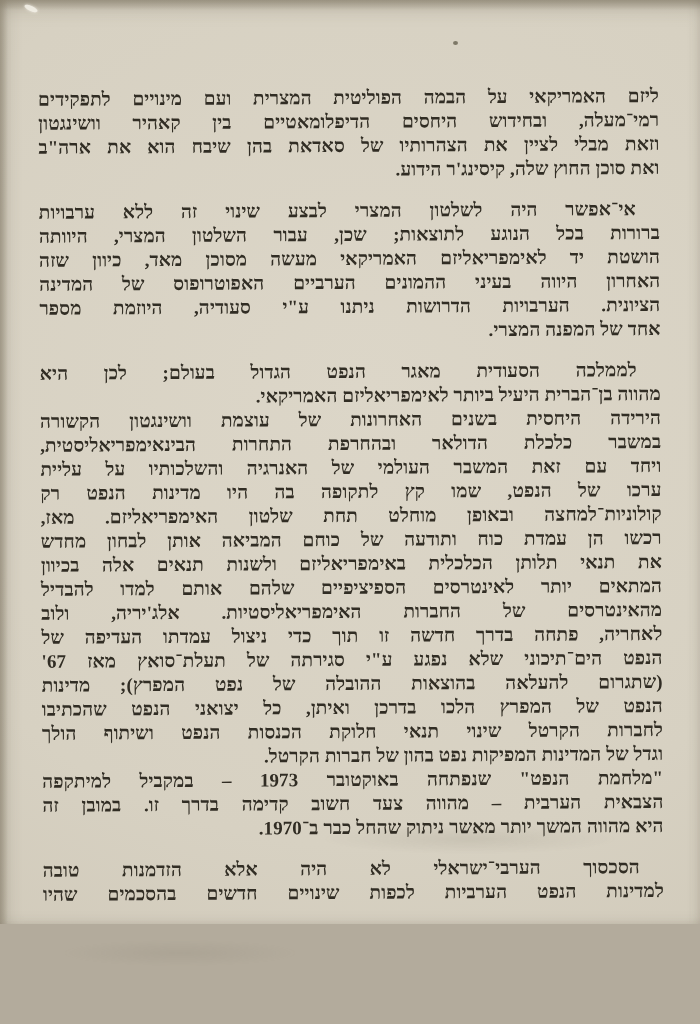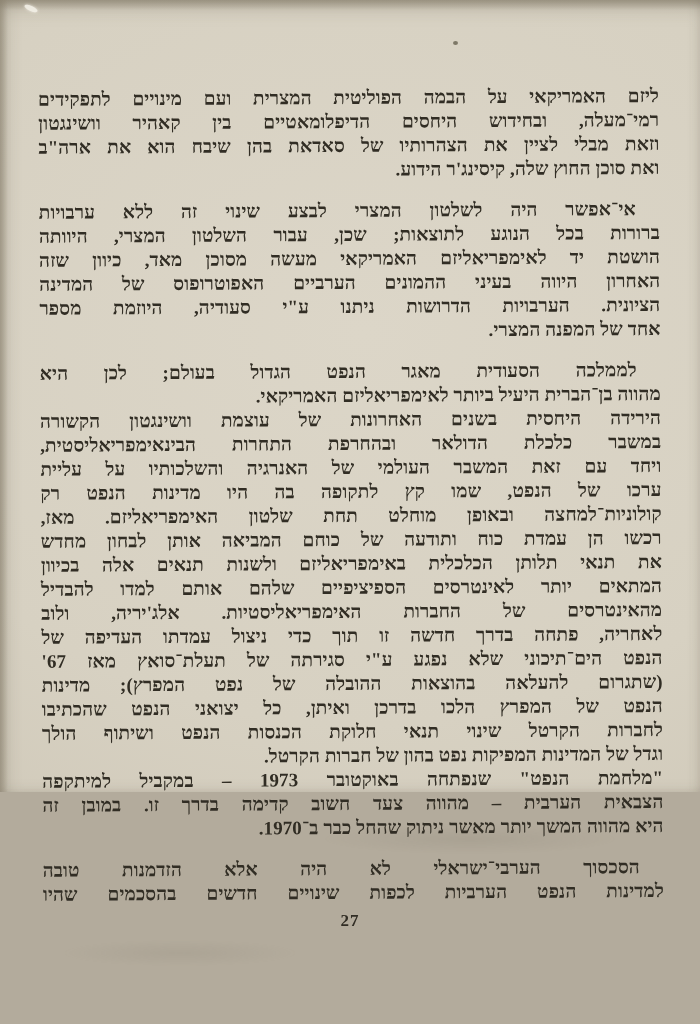--- a/index.html
+++ b/index.html
@@ -1,20 +1,20 @@
 <!DOCTYPE html>
 <html lang="he"><head>
 <meta charset="utf-8">
 <style>
   html,body{
     margin:0;padding:0;width:700px;height:1024px;
     background:#b3ab9c;overflow:hidden;
   }
   .scan{
-    position:relative;width:700px;height:792px;
+    position:relative;width:700px;height:924px;
     background:radial-gradient(130% 90% at 52% 42%, #dcd6c8 0%, #d7d1c2 55%, #cfc8b8 88%, #c8c1b0 100%);
     box-shadow:
       inset 0 16px 22px -16px rgba(84,76,58,.60),
       inset 16px 0 20px -16px rgba(84,76,58,.45),
       inset -10px 0 16px -14px rgba(84,76,58,.30),
       inset 0 -10px 16px -14px rgba(84,76,58,.25);
   }
   .edge{position:absolute;pointer-events:none;}
   .edge.top{top:0;left:0;width:100%;height:10px;
     background:linear-gradient(180deg, rgba(140,131,112,.55), rgba(140,131,112,0));}
@@ -110,14 +110,13 @@
         <div class="line">"מלחמת הנפט" שנפתחה באוקטובר 1973 – במקביל למיתקפה</div>
         <div class="line">הצבאית הערבית – מהווה צעד חשוב קדימה בדרך זו. במובן זה</div>
         <div class="line short">היא מהווה המשך יותר מאשר ניתוק שהחל כבר ב־1970.</div>
       </div>
       <div class="para indent spaced">
         <div class="line">הסכסוך הערבי־ישראלי לא היה אלא הזדמנות טובה</div>
         <div class="line">למדינות הנפט הערביות לכפות שינויים חדשים בהסכמים שהיו</div>
       </div>
     </div>
 
-  <div class="page-number">27</div>
 </div>
 
 </body></html>

